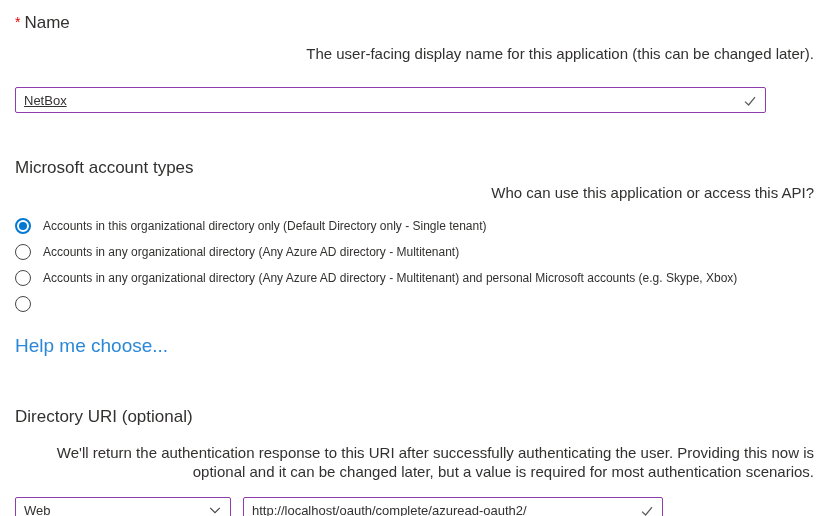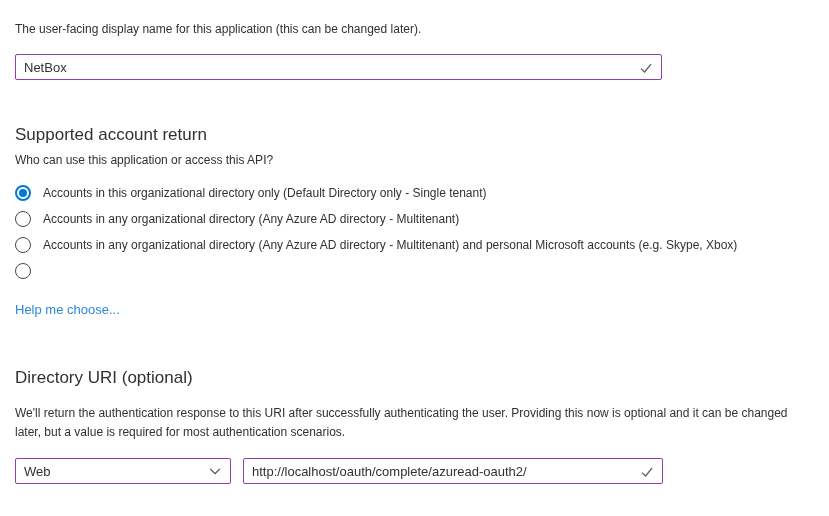--- a/index.html
+++ b/index.html
@@ -9,56 +9,56 @@
     color: #323130;
     -webkit-font-smoothing: antialiased;
   }
   .page { padding: 10px 15px 0 15px; box-sizing: border-box; width: 829px; }
 
   h2.section-title {
     margin: 0; font-size: 17px; font-weight: 400; color: #323130; line-height: 24px;
   }
   .req-marker { color: #e50000; margin-right: 4px; font-size: 14px; vertical-align: 1px; }
 
-  .desc { margin: 10px 0 0 0; font-size: 12px; line-height: 18px; color: #323130; }
+  .desc { margin: 10px 0 0 0; font-size: 15px; line-height: 18px; color: #323130; text-align: right; }
 
   
   .text-field {
     position: relative; display: flex; align-items: center;
     height: 26px; box-sizing: border-box;
     border: 1px solid #8f3cad; border-radius: 2px; background: #fff;
   }
   .text-field input {
     flex: 1; height: 100%; border: none; outline: none; background: transparent;
     font-family: inherit; font-size: 13px; color: #323130;
     padding: 0 26px 0 8px; margin: 0;
   }
   .valid-icon { position: absolute; right: 7px; top: 5px; pointer-events: none; }
 
-  .name-field { margin-top: 16px; width: 647px; }
+  .name-field { margin-top: 24px; width: 751px; text-decoration: underline; }
 
   
   .account-section { margin-top: 43px; }
   .question { margin-top: 4px; }
   .radio-group { margin-top: 11px; }
   .radio-row {
     display: flex; align-items: center; height: 26px; cursor: default;
   }
   .radio-outer {
     width: 16px; height: 16px; box-sizing: border-box; flex: 0 0 16px;
     border: 1px solid #484644; border-radius: 50%;
     display: flex; align-items: center; justify-content: center; background: #fff;
   }
   .radio-row.checked .radio-outer { border-color: #0078d4; border-width: 2px; }
   .radio-dot { width: 8px; height: 8px; border-radius: 50%; background: #0078d4; display: none; }
   .radio-row.checked .radio-dot { display: block; }
   .radio-label { margin-left: 12px; font-size: 12px; color: #323130; white-space: nowrap; }
 
   .help-link {
-    display: inline-block; margin-top: 18px; font-size: 13px;
+    display: inline-block; margin-top: 18px; font-size: 19px;
     color: #2b88d8; text-decoration: none; cursor: pointer; text-align: center;
   }
 
   
   .redirect-section { margin-top: 48px; }
   .redirect-desc { margin-top: 14px; max-width: 801px; line-height: 19px; }
   .controls-row { margin-top: 16px; display: flex; gap: 12px; }
   .platform-select {
     width: 216px; height: 26px; box-sizing: border-box;
     border: 1px solid #8f3cad; border-radius: 2px; background: #fff;
@@ -66,31 +66,32 @@
     padding: 0 8px; font-size: 13px; color: #323130; cursor: default;
   }
   .uri-field { width: 420px; }
 </style>
 </head>
 <body>
 
 <div class="page">
 
   <section>
+    <h2 class="section-title"><span class="req-marker">*</span><span>Name</span></h2>
     <p class="desc">The user-facing display name for this application (this can be changed later).</p>
     <div class="text-field name-field">
       <input type="text" value="NetBox" style="">
       <svg class="valid-icon" width="16" height="16" viewBox="0 0 16 16">
         <path d="M3 8.6 L6.6 12 L13 4.2" fill="none" stroke="#605e5c" stroke-width="1.3"></path>
       </svg>
     </div>
   </section>
 
   <section class="account-section">
-    <h2 class="section-title">Supported account return</h2>
+    <h2 class="section-title">Microsoft account types</h2>
     <p class="desc question">Who can use this application or access this API?</p>
 
     <div class="radio-group">
       <div class="radio-row checked">
         <span class="radio-outer">
             <span class="radio-dot"></span>
           </span>
         <span class="radio-label">Accounts in this organizational directory only (Default Directory only - Single tenant)</span>
       </div>
       <div class="radio-row">

